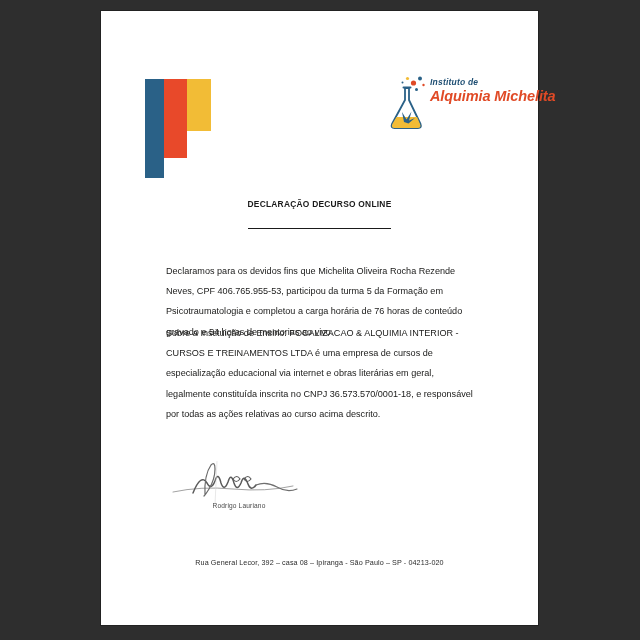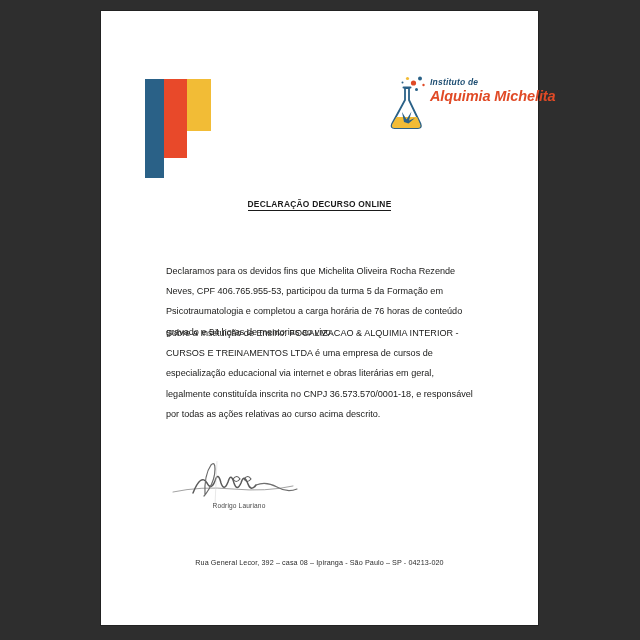--- a/index.html
+++ b/index.html
@@ -132,21 +132,21 @@
     top: 188px;
     width: 437px;
     text-align: center;
     font-size: 8.4px;
     font-weight: bold;
     color: #1a1a1a;
     letter-spacing: 0.25px;
   }
   #doc-title span {
     border-bottom: 1px solid #1a1a1a;
-    padding-bottom: 1px;
+    padding-bottom: 19px;
   }
 
   .body-block {
     position: absolute;
     left: 65px;
     width: 314px;
     font-size: 9.1px;
     color: #20201f;
     line-height: 20.2px;
     text-align: left;

